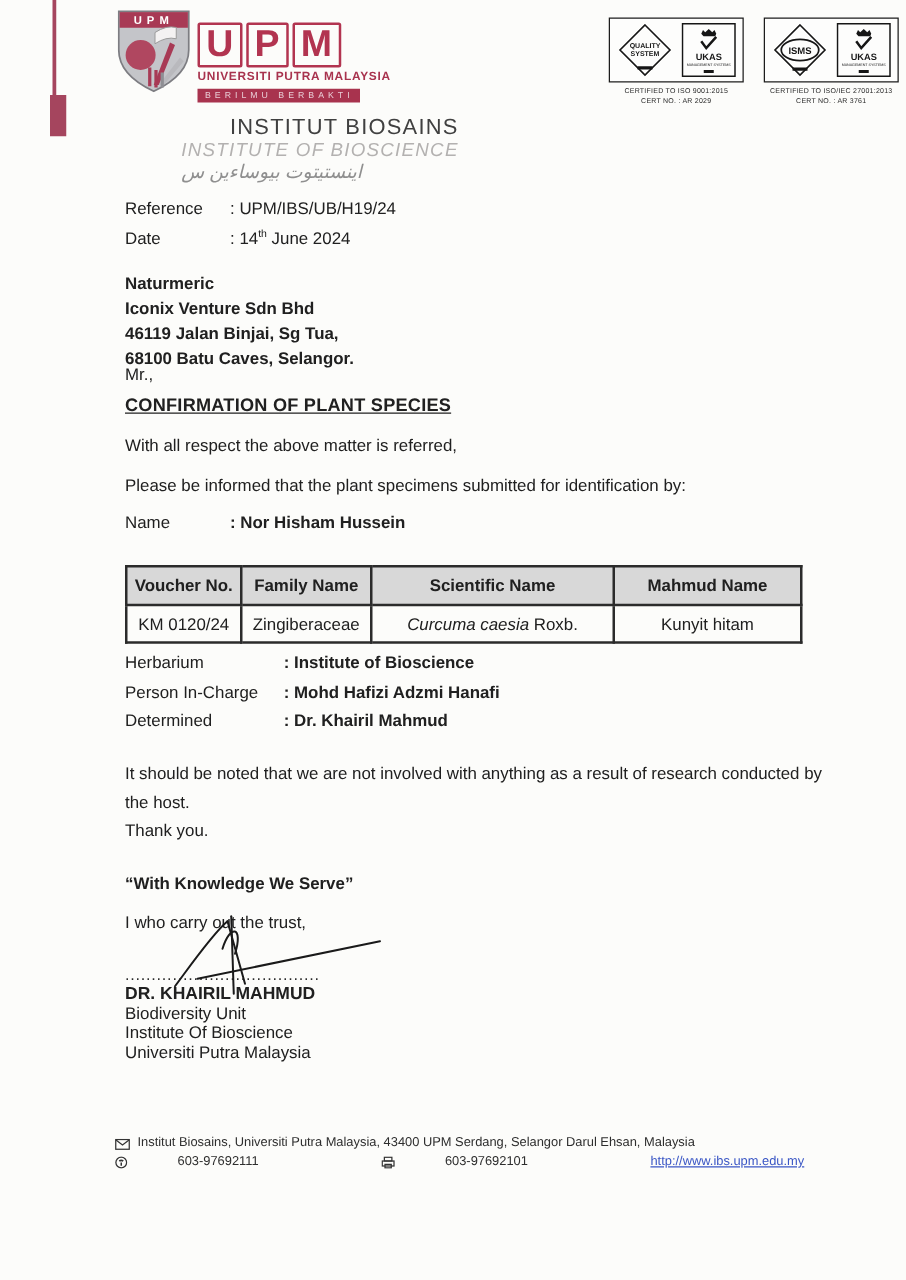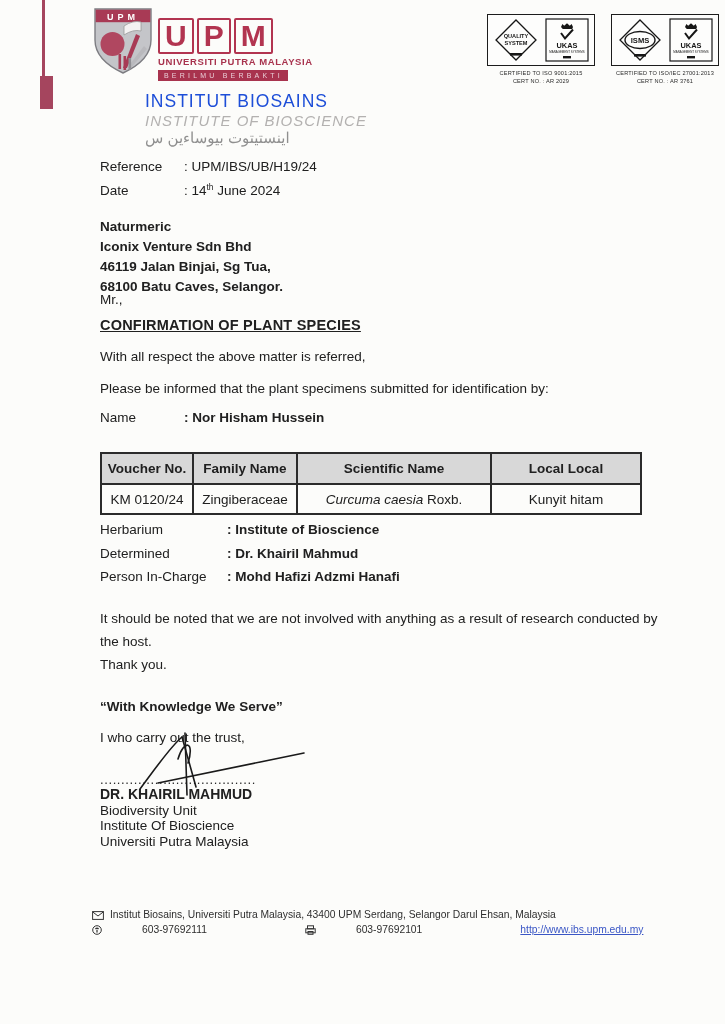--- a/index.html
+++ b/index.html
@@ -28,23 +28,23 @@
 
   
   .badges{left:487px;top:14px;display:flex;gap:16px;}
   .badge{width:108px;text-align:center;}
   .badge-box{height:50px;border:1.6px solid #1c1c1c;display:flex;align-items:center;
     justify-content:space-evenly;background:#fdfdfc;}
   .badge-cap{font-size:5.6px;line-height:1.5;color:#2a2a2a;margin-top:3px;letter-spacing:.2px;}
 
   
   .inst{left:145px;top:91px;line-height:1.2;}
-  .inst-my{color:#1d4ed8;font-size:17.5px;letter-spacing:1px;font-weight:500;}
+  .inst-my{color:#404040;font-size:17.5px;letter-spacing:1px;font-weight:500;text-align:right;}
   .inst-en{color:#b3b1b0;font-size:15px;font-style:italic;letter-spacing:1px;}
-  .inst-ar{color:#8f8f8f;font-size:15px;direction:rtl;text-align:left;margin-top:-1px;}
+  .inst-ar{color:#8f8f8f;font-size:15px;direction:rtl;text-align:left;margin-top:-1px;font-style:italic;}
 
   
   .meta-row .lab{display:inline-block;width:84px;}
   .ref-row{left:100px;top:159px;}
   .date-row{left:100px;top:181px;}
   sup{font-size:.62em;}
   .recipient{left:100px;top:217px;font-weight:bold;line-height:20px;}
   .salutation{left:100px;top:292px;}
   .subject{left:100px;top:317px;font-weight:bold;font-size:14.5px;
     text-decoration:underline;letter-spacing:.2px;}
@@ -192,42 +192,42 @@
     <span class="lab">Name</span><span class="bold">: Nor Hisham Hussein</span>
   </div>
   <div class="abs para2">Please be informed that the plant specimens submitted for identification by:</div>
 
   <table class="abs vtable">
     <thead>
       <tr>
         <th class="c1">Voucher No.</th>
         <th class="c2">Family Name</th>
         <th class="c3">Scientific Name</th>
-        <th class="c4">Local Local</th>
+        <th class="c4">Mahmud Name</th>
       </tr>
     </thead>
     <tbody>
       <tr>
         <td>KM 0120/24</td>
         <td>Zingiberaceae</td>
         <td><span class="ital">Curcuma caesia</span><span> Roxb.</span></td>
         <td>Kunyit hitam</td>
       </tr>
     </tbody>
   </table>
 
   <div class="abs details">
     <div>
       <span class="lab">Herbarium</span><span class="bold">: Institute of Bioscience</span>
     </div>
     <div>
+      <span class="lab">Person In-Charge</span><span class="bold">: Mohd Hafizi Adzmi Hanafi</span>
+    </div>
+    <div>
       <span class="lab">Determined</span><span class="bold">: Dr. Khairil Mahmud</span>
-    </div>
-    <div>
-      <span class="lab">Person In-Charge</span><span class="bold">: Mohd Hafizi Adzmi Hanafi</span>
     </div>
   </div>
 
   <div class="abs note">
     <div>It should be noted that we are not involved with anything as a result of research conducted by</div>
     <div>the host.</div>
     <div>Thank you.</div>
   </div>
 
   <div class="abs motto">“With Knowledge We Serve”</div>

